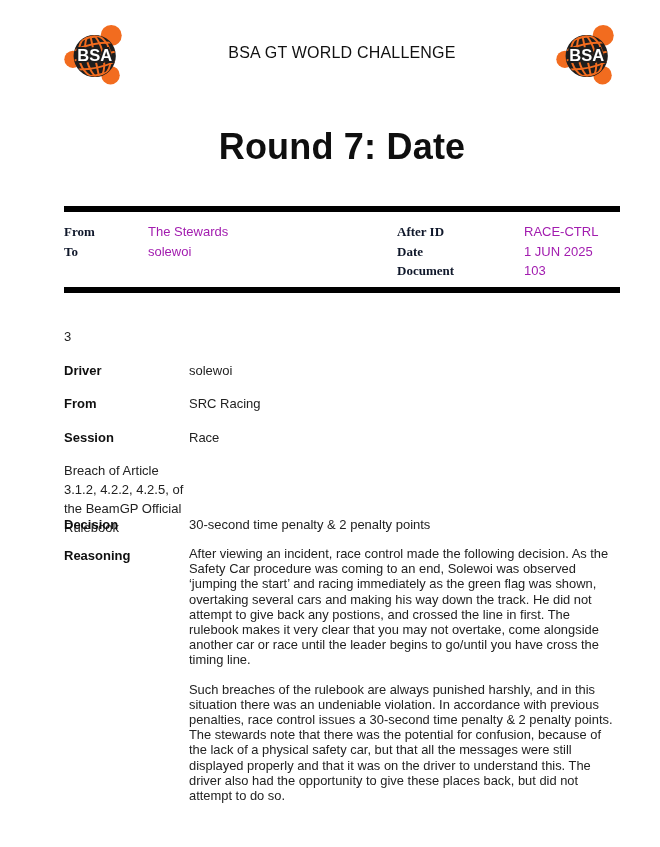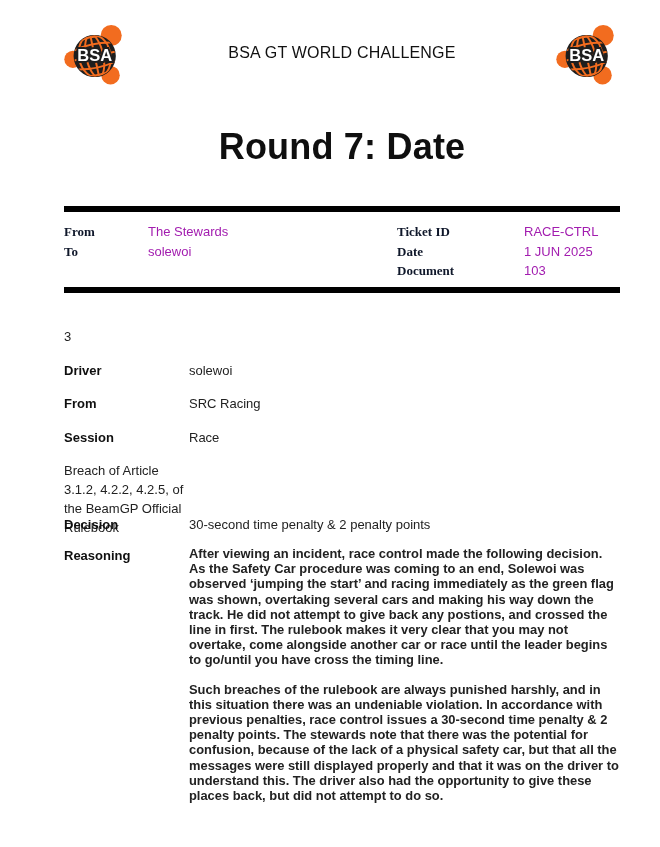--- a/index.html
+++ b/index.html
@@ -32,21 +32,21 @@
   
   .field-row {
     position:absolute; left:52px; width:556px;
     display:grid; grid-template-columns:125px 431px;
     font-size:13px; line-height:19px;
   }
   .f-label { font-weight:700; color:#0f0f0f; }
   .f-value { color:#222; }
   
   .reasoning-text { font-size:12.9px; line-height:15.2px; color:#222; }
-  .reasoning-text p { margin:0;font-weight:bold; }
+  .reasoning-text p { margin:0; }
   .reasoning-text p + p { margin-top:14px; }
 </style>
 </head>
 <body>
 
 <svg width="0" height="0" style="position:absolute" aria-hidden="true">
   <defs>
     <clipPath id="globeclip">
         <circle cx="48" cy="50" r="31"></circle>
       </clipPath>
@@ -104,21 +104,21 @@
   <div class="bar top"></div>
 
   <div class="meta-grid meta-left">
     <div class="m-label">From</div>
     <div class="m-value">The Stewards</div>
     <div class="m-label">To</div>
     <div class="m-value">solewoi</div>
   </div>
 
   <div class="meta-grid meta-right">
-    <div class="m-label">Ticket ID</div>
+    <div class="m-label">After ID</div>
     <div class="m-value">RACE-CTRL</div>
     <div class="m-label">Date</div>
     <div class="m-value">1 JUN 2025</div>
     <div class="m-label">Document</div>
     <div class="m-value">103</div>
   </div>
 
   <div class="bar bottom"></div>
 
   <div class="field-row" style="top:327px">

